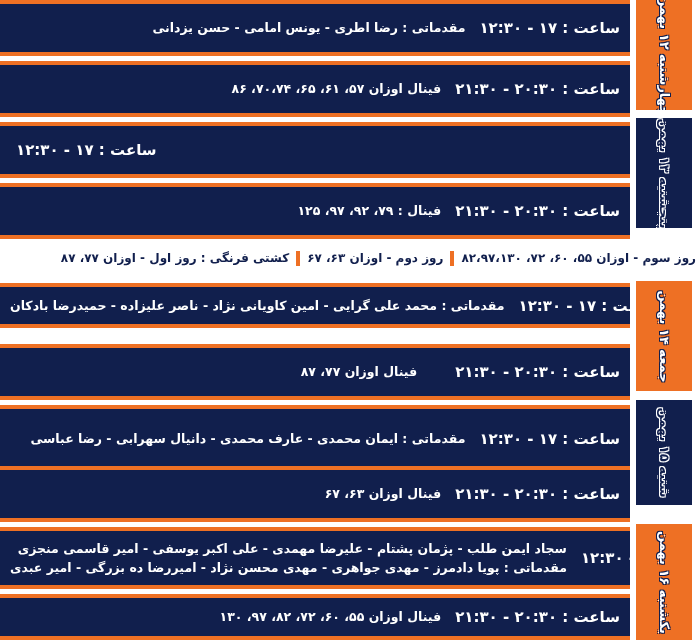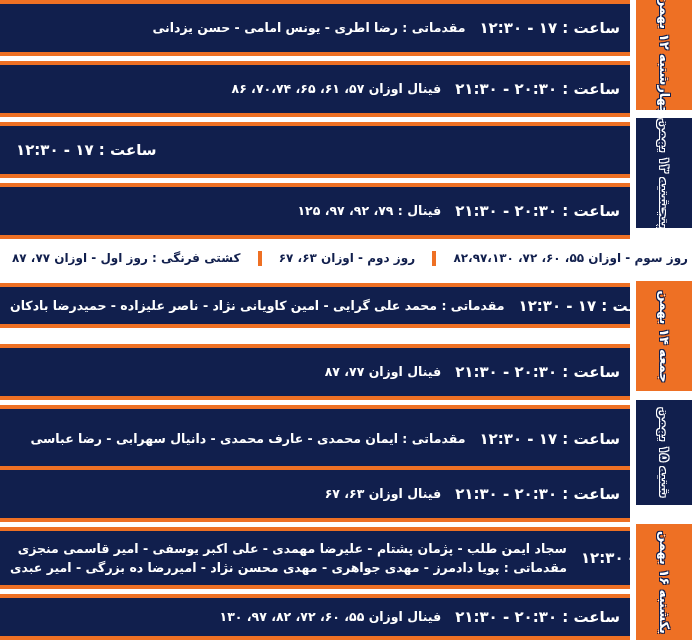--- a/index.html
+++ b/index.html
@@ -72,22 +72,22 @@
 
   
   .divider {
     position: absolute;
     left: 0;
     right: 0;
     background: #ffffff;
     display: flex;
     flex-direction: row-reverse;
     align-items: center;
-    justify-content: space-between;
-    padding: 0 12px;
+    justify-content: flex-end;
+    padding: 0 4px;
     white-space: nowrap;
     overflow: hidden;
   }
 
   .divider .dv-text {
     font-size: 12px;
     font-weight: bold;
     color: #111f4d;
     direction: rtl;
   }
@@ -168,21 +168,21 @@
           <span class="line">فینال : ۷۹، ۹۲، ۹۷، ۱۲۵</span>
         </div>
         <div class="row-time">ساعت : ۲۰:۳۰ - ۲۱:۳۰</div>
       </div>
       <div class="row" id="row-greco-prelim-1" style="top: 283px; height: 45px;">
         <div class="row-main">
           <span class="line">مقدماتی : محمد علی گرایی - امین کاویانی نژاد - ناصر علیزاده - حمیدرضا بادکان</span>
         </div>
         <div class="row-time">ساعت : ۱۷ - ۱۲:۳۰</div>
       </div>
-      <div class="row" id="row-greco-final-1" style="top: 344px; height: 56px;">
+      <div class="row" id="row-greco-final-1" style="top: 344px; height: 56px; gap: 24px;">
         <div class="row-main">
           <span class="line">فینال اوزان ۷۷، ۸۷</span>
         </div>
         <div class="row-time">ساعت : ۲۰:۳۰ - ۲۱:۳۰</div>
       </div>
       <div class="row" id="row-greco-prelim-2" style="top: 405px; height: 68px;">
         <div class="row-main">
           <span class="line">مقدماتی : ایمان محمدی - عارف محمدی - دانیال سهرابی - رضا عباسی</span>
         </div>
         <div class="row-time">ساعت : ۱۷ - ۱۲:۳۰</div>

